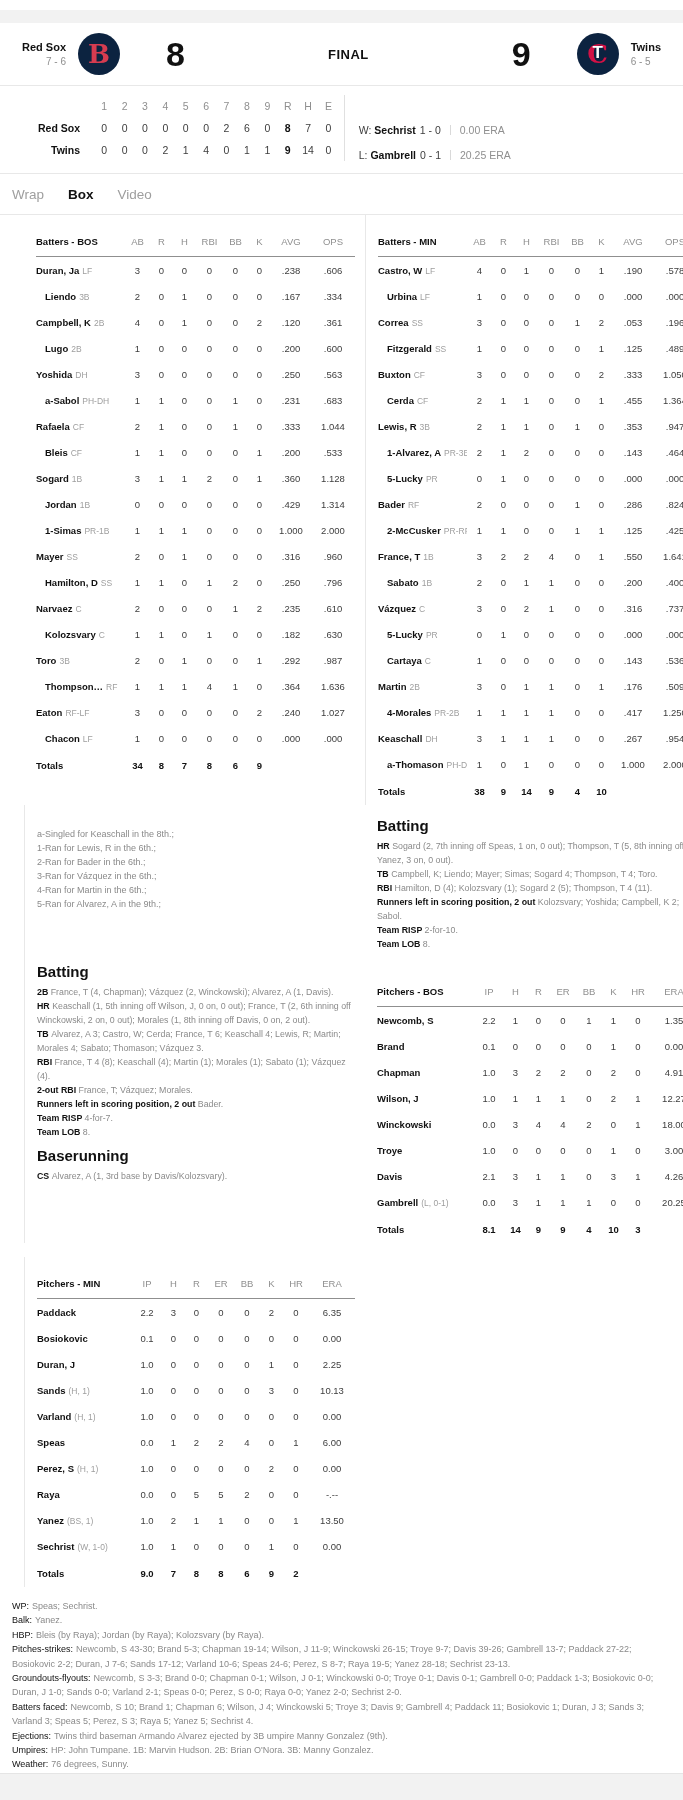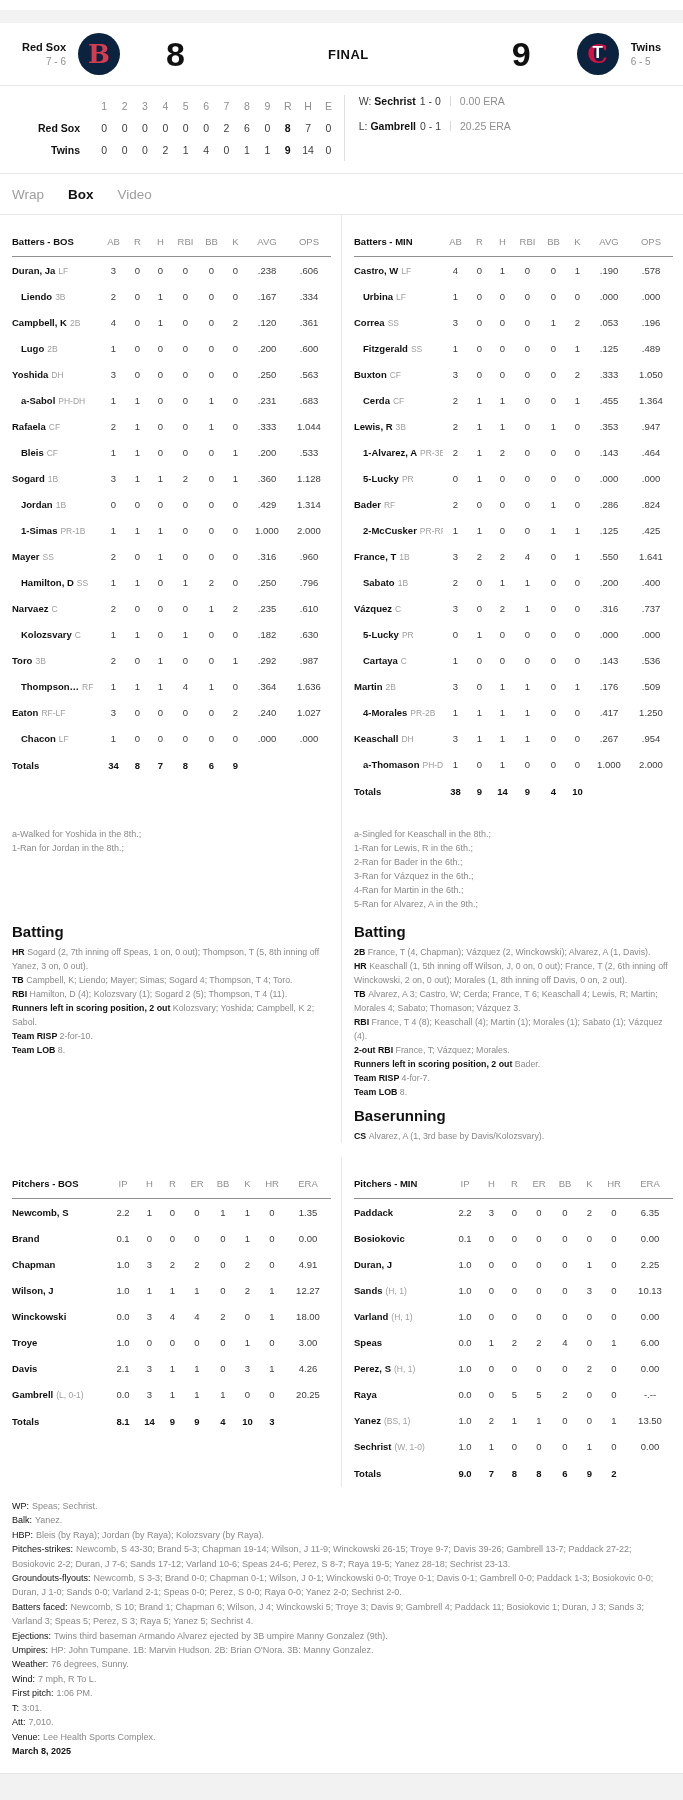--- a/index.html
+++ b/index.html
@@ -28,33 +28,33 @@
   .final-label { font-size:13px; font-weight:bold; letter-spacing:.5px; color:#111; }
 
   
   .linescore-wrap { display:flex; align-items:stretch; border-bottom:1px solid #e8e8e8; padding:9px 0 12px 8px; }
   .ls-grid { display:grid; grid-template-columns:86px repeat(12,20.4px); grid-auto-rows:22px; align-items:center; }
   .ls-corner {}
   .ls-h { color:#8f8f8f; font-size:10.5px; text-align:center; }
   .ls-team { font-weight:bold; font-size:10.5px; text-align:right; padding-right:14px; color:#111; }
   .ls-cell { text-align:center; font-size:10.5px; color:#3d3d3d; }
   .ls-cell.runs { font-weight:bold; color:#111; }
-  .decisions { border-left:1px solid #e0e0e0; margin-left:5px; padding-left:14px; display:flex; flex-direction:column; justify-content:flex-start; gap:13px; font-size:10.5px; }
+  .decisions { border-left:1px solid #e0e0e0; margin-left:5px; padding-left:14px; display:flex; flex-direction:column; justify-content:flex-end; gap:13px; font-size:10.5px; }
   .dec-line { white-space:nowrap; color:#3d3d3d; }
   .dec-name { font-weight:bold; color:#111; margin:0 4px 0 3px; }
   .dec-sep { display:inline-block; width:1px; height:10px; background:#d9d9d9; margin:0 9px; vertical-align:-1px; }
   .dec-era { color:#8f8f8f; }
 
   
   .tabs { display:flex; align-items:center; gap:24px; height:41px; padding-left:12px; border-bottom:1px solid #e8e8e8; font-size:13.5px; }
   .tab { color:#9e9e9e; cursor:pointer; }
   .tab.active { color:#111; font-weight:bold; }
 
   
-  .columns { display:grid; grid-template-columns:341px 342px; }
+  .columns { display:grid; grid-template-columns:341px 342px;padding-left:24px; }
   .colcell { padding:0 10px 0 12px; min-height:8px; }
   .colcell.rightcol { border-left:1px solid #e8e8e8; }
 
   
   .b-row { display:grid; grid-template-columns:1fr 25px 23px 23px 27px 25px 23px 40px 44px; height:26px; align-items:center; }
   .p-row { display:grid; grid-template-columns:1fr 30px 23px 23px 26px 26px 23px 26px 46px; height:26px; align-items:center; }
   .tbl-head { height:30px; border-bottom:1px solid #8f8f8f; margin-top:12px; }
   .tbl-title { font-weight:bold; font-size:9.5px; color:#111; }
   .col-h { color:#8f8f8f; font-size:9.5px; text-align:center; }
   .b-name { font-size:9.5px; font-weight:bold; color:#111; white-space:nowrap; overflow:hidden; }
@@ -640,26 +640,20 @@
         <div class="b-stat">9</div>
         <div class="b-stat">14</div>
         <div class="b-stat">9</div>
         <div class="b-stat">4</div>
         <div class="b-stat">10</div>
         <div class="b-stat"></div>
         <div class="b-stat"></div>
       </div>
     </div>
 
-  <div class="colcell">
-      <div class="footnotes">
-        <div>a-Walked for Yoshida in the 8th.;</div>
-        <div>1-Ran for Jordan in the 8th.;</div>
-      </div>
-    </div>
   <div class="colcell rightcol">
       <div class="footnotes">
         <div>a-Singled for Keaschall in the 8th.;</div>
         <div>1-Ran for Lewis, R in the 6th.;</div>
         <div>2-Ran for Bader in the 6th.;</div>
         <div>3-Ran for Vázquez in the 6th.;</div>
         <div>4-Ran for Martin in the 6th.;</div>
         <div>5-Ran for Alvarez, A in the 9th.;</div>
       </div>
     </div>

